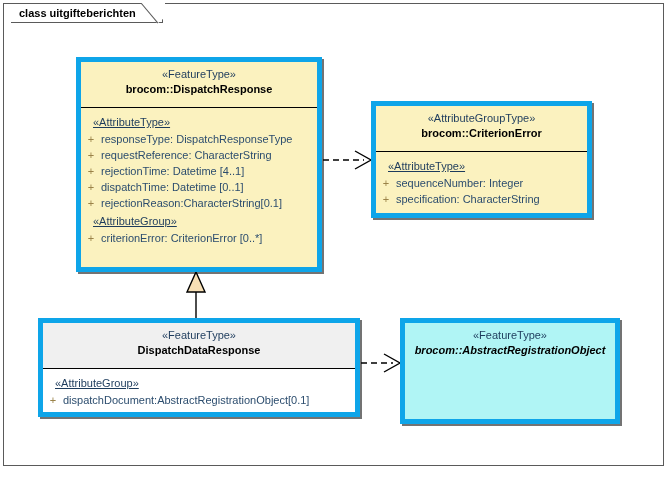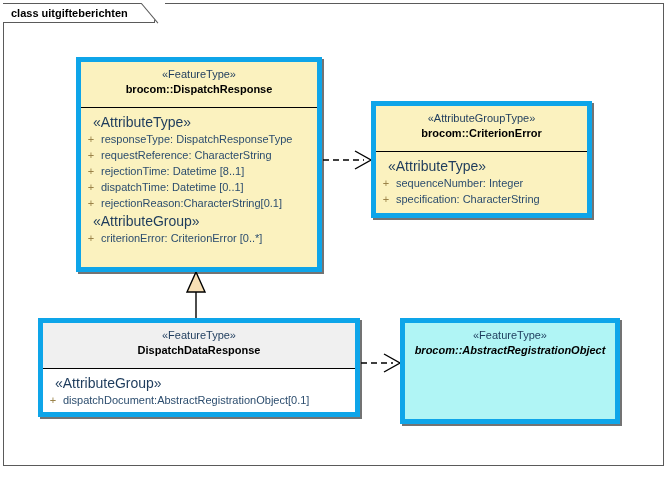--- a/index.html
+++ b/index.html
@@ -26,21 +26,21 @@
     left: 3px;
     top: 3px;
     width: 661px;
     height: 463px;
     border: 1px solid #5a5a5a;
     box-sizing: border-box;
     background: transparent;
   }
   .frame-tab {
     position: absolute;
-    left: 3px;
+    left: 11px;
     top: 3px;
     height: 20px;
     padding: 0 26px 0 8px;
     background: #ffffff;
     border: 1px solid #5a5a5a;
     border-top: none;
     border-left: none;
     box-sizing: border-box;
     display: flex;
     align-items: center;
@@ -111,25 +111,26 @@
   }
   .class-name.abstract {
     font-style: italic;
   }
   .uml-body {
     box-sizing: border-box;
     padding: 4px 0 5px 0;
   }
 
   .group-label {
-    font-size: 14px;
+    font-size: 11px;
     color: #1d3b5c;
     line-height: 16px;
     padding: 2px 0 1px 12px;
     white-space: nowrap;
+    text-decoration: underline;
   }
   .attr-row {
     display: flex;
     align-items: baseline;
     font-size: 11px;
     line-height: 16px;
     white-space: nowrap;
   }
   .attr-vis {
     width: 20px;
@@ -240,21 +241,21 @@
       <div class="attr-row">
         <span class="attr-vis">+</span>
         <span class="attr-text">responseType: DispatchResponseType</span>
       </div>
       <div class="attr-row">
         <span class="attr-vis">+</span>
         <span class="attr-text">requestReference: CharacterString</span>
       </div>
       <div class="attr-row">
         <span class="attr-vis">+</span>
-        <span class="attr-text">rejectionTime: Datetime [8..1]</span>
+        <span class="attr-text">rejectionTime: Datetime [4..1]</span>
       </div>
       <div class="attr-row">
         <span class="attr-vis">+</span>
         <span class="attr-text">dispatchTime: Datetime [0..1]</span>
       </div>
       <div class="attr-row">
         <span class="attr-vis">+</span>
         <span class="attr-text">rejectionReason:CharacterString[0.1]</span>
       </div>
 

